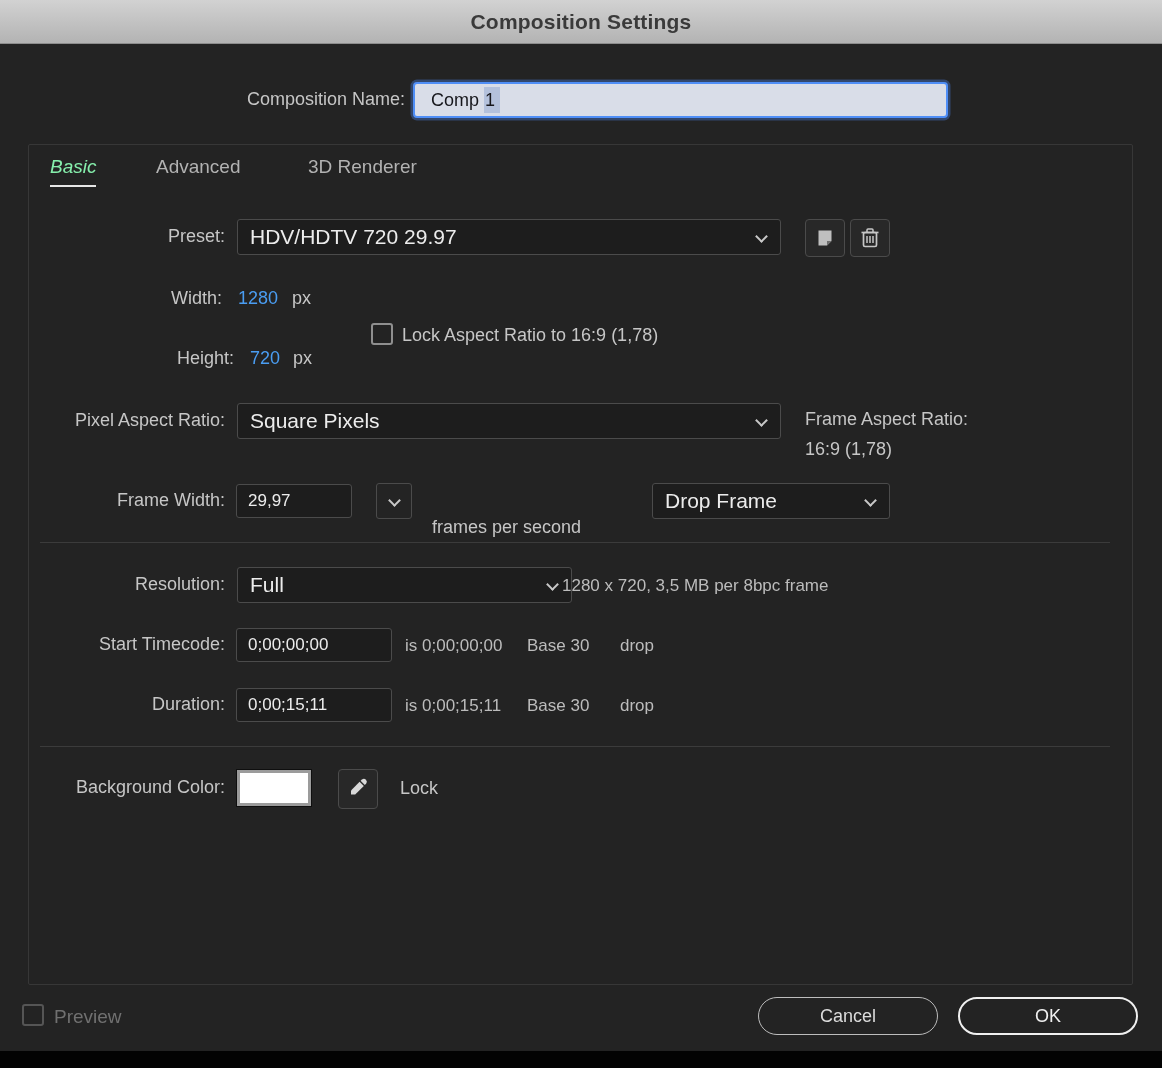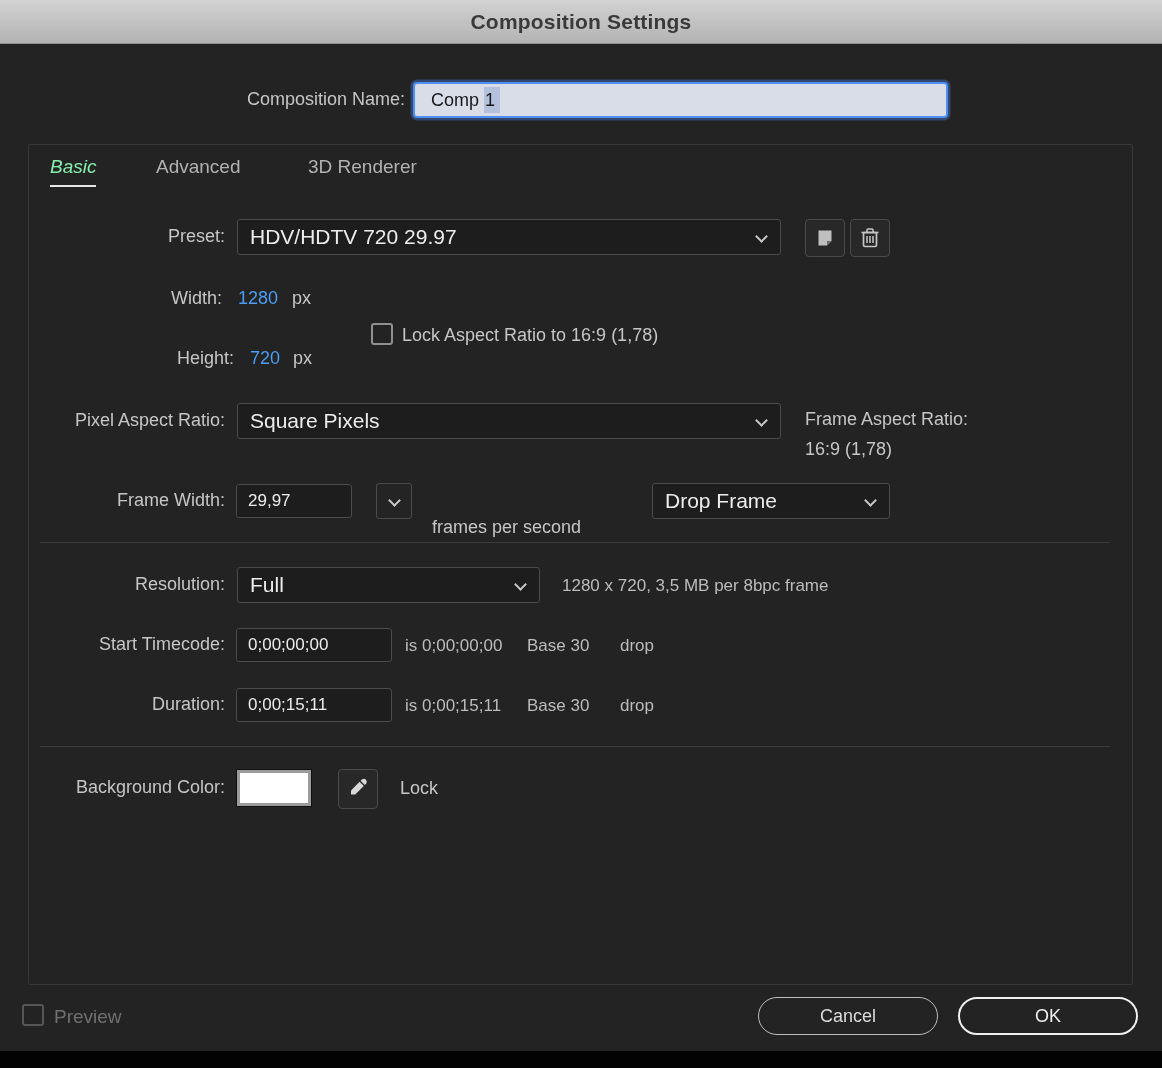--- a/index.html
+++ b/index.html
@@ -175,21 +175,21 @@
     <div class="select" style="left:652px; top:1px; width:238px;">
       <span class="select-text">Drop Frame</span>
       <span class="chev"></span>
     </div>
   </div>
 
   <div class="divider" style="top:542px;"></div>
 
   <div class="abs" style="top:566px; left:0; width:100%; height:40px;">
     <span class="lbl abs" style="right:937px; top:8px;">Resolution:</span>
-    <div class="select" style="left:237px; top:1px; width:303px;">
+    <div class="select" style="left:237px; top:1px; width:335px;">
       <span class="select-text">Full</span>
       <span class="chev"></span>
     </div>
     <span class="info abs" style="left:562px; top:10px;">1280 x 720, 3,5 MB per 8bpc frame</span>
   </div>
 
   <div class="abs" style="top:626px; left:0; width:100%; height:40px;">
     <span class="lbl abs" style="right:937px; top:8px;">Start Timecode:</span>
     <input class="field" style="left: 236px; top: 2px; width: 156px;" value="0;00;00;00">
     <span class="info abs" style="left:405px; top:10px;">is 0;00;00;00</span>

